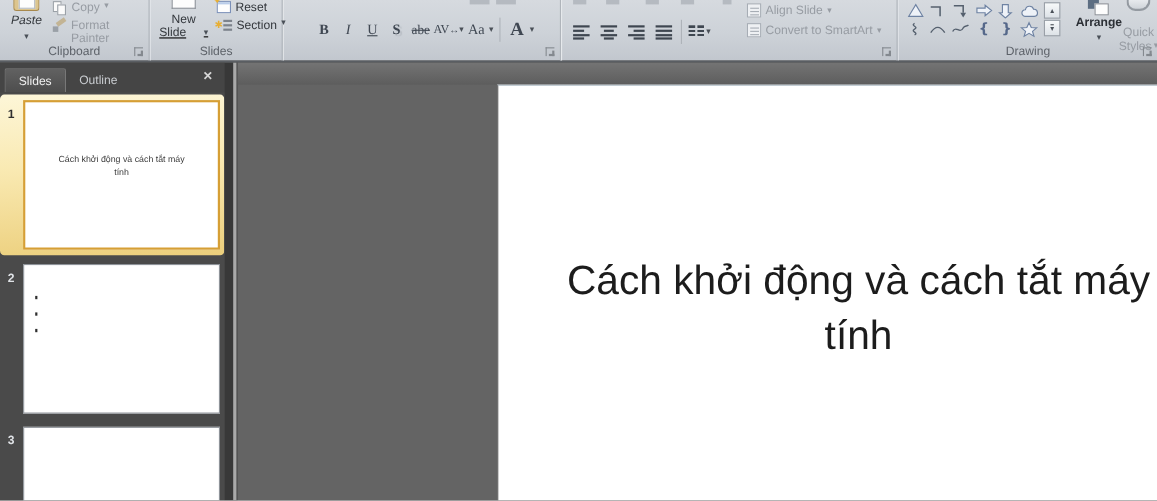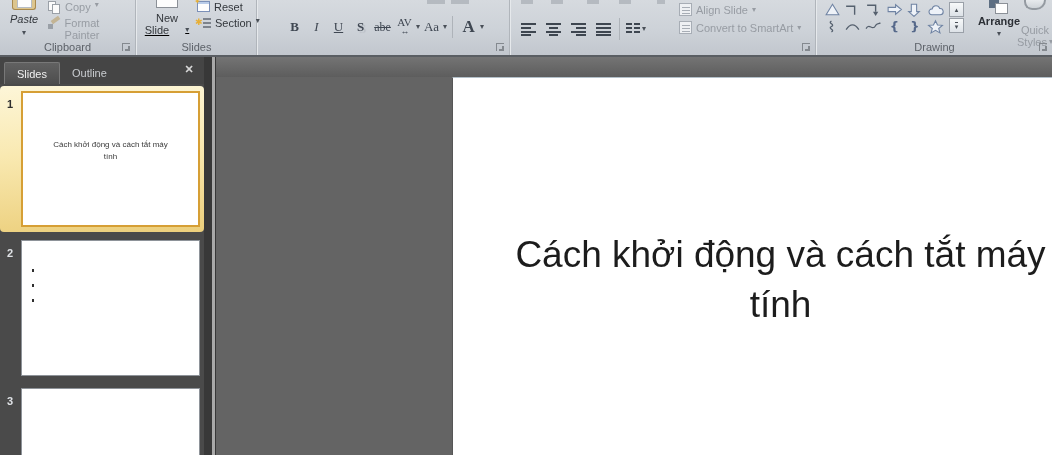--- a/index.html
+++ b/index.html
@@ -61,21 +61,21 @@
 
   
   .fontrow { position:absolute; left:7px; top:16px; display:flex; align-items:center; gap:1px; }
   .fbtn { min-width:21px; height:22px; display:flex; align-items:center; justify-content:center;
     font-size:13px; color:#3f4752; font-family:"Liberation Serif", serif; }
   .fbtn.b { font-weight:bold; }
   .fbtn.i { font-style:italic; }
   .fbtn.u { text-decoration:underline; }
   .fbtn.s { font-weight:bold; text-shadow:2px 2px 1px #b9bec5; }
   .fbtn.abe { text-decoration:line-through; font-size:12px; }
-  .stack { display:flex; flex-direction:column; align-items:center; line-height:9px; font-size:11px; color:#3f4752; font-family:"Liberation Serif", serif; }
+  .stack { display:flex; flex-direction:row; align-items:center; line-height:9px; font-size:11px; color:#3f4752; font-family:"Liberation Serif", serif; }
   .stack .arr { font-size:9px; letter-spacing:-1px; }
   .vsep { width:1px; height:22px; background:#aeb3b9; margin:0 4px; }
   .fbtn.bigA { font-size:17px; font-weight:bold; }
 
   
   .alignrow { position:absolute; left:6px; top:18px; display:flex; align-items:center; gap:3px; }
   .pbtn { width:22px; height:21px; display:flex; align-items:center; justify-content:center; gap:2px; }
   .ic-align { width:15px; height:13px; }
   .a-left { background:
     linear-gradient(#3e4650,#3e4650) 0 0/15px 2px no-repeat,

